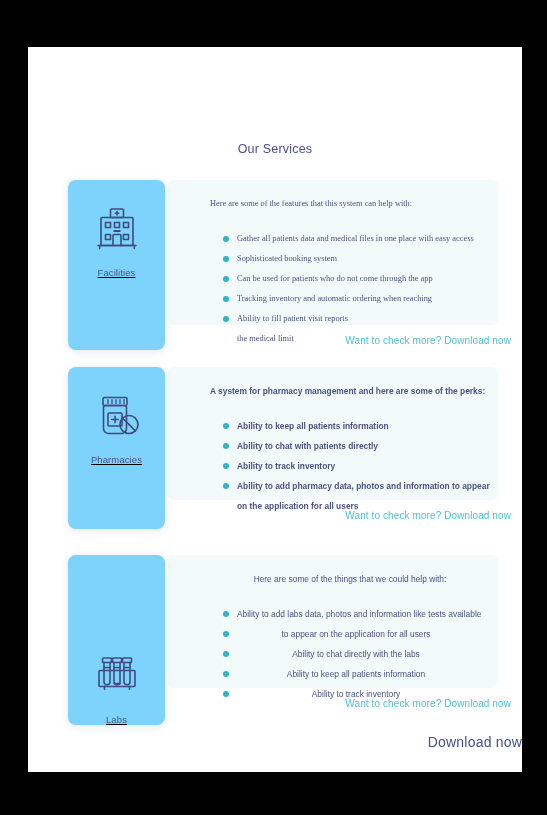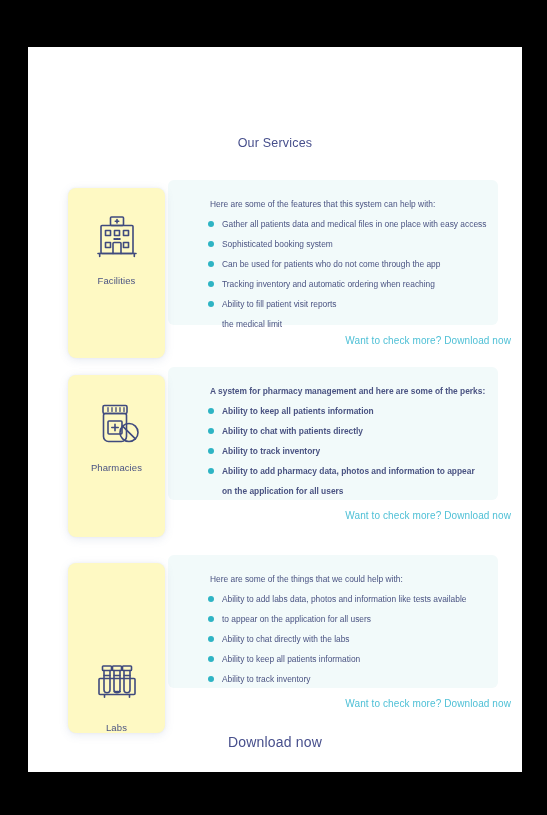--- a/index.html
+++ b/index.html
@@ -17,21 +17,21 @@
     position: absolute;
     left: 28px;
     top: 47px;
     width: 494px;
     height: 725px;
     background: #ffffff;
     overflow: hidden;
   }
   .page-title {
     position: absolute;
-    top: 89px;
+    top: 95px;
     left: 0;
     width: 494px;
     text-align: center;
     font-size: 12.5px;
     color: #474f8c;
     letter-spacing: 0.2px;
   }
   .service-block {
     position: absolute;
     left: 0;
@@ -42,38 +42,39 @@
   .block-3 { top: 508px; }
 
   .mint-panel {
     position: absolute;
     left: 140px;
     top: 0;
     width: 330px;
     background: #f2fafa;
     border-radius: 6px;
   }
-  .mp-1 { height: 145px; }
+  .mp-1 { height: 145px; font-family: Liberation Serif, serif; }
   .mp-2 { height: 133px; font-weight: bold; }
-  .mp-3 { height: 133px; }
+  .mp-3 { height: 133px; text-align: center; }
 
   .icon-card {
     position: absolute;
     left: 40px;
-    top: 8px;
+    top: 0;
     width: 97px;
-    background: #fef9c3;
+    background: #7dd3fc;
     border-radius: 8px;
     box-shadow: 0 2px 10px rgba(90,110,160,0.14), 0 0 2px rgba(90,110,160,0.10);
     display: flex;
     flex-direction: column;
     align-items: center;
     justify-content: flex-start;
     padding-top: 24px;
     box-sizing: border-box;
+    text-decoration: underline;
   }
   .ic-1 { height: 170px; }
   .ic-2 { height: 162px; }
   .ic-3 { height: 170px; justify-content: flex-end; }
 
   .icon-wrap {
     width: 52px;
     height: 52px;
     display: block;
   }
@@ -93,21 +94,21 @@
   }
   .intro-line {
     font-size: 8.4px;
     color: #4a5382;
     line-height: 20px;
     padding-left: 2px;
     white-space: nowrap;
   }
   .bullet-list {
     list-style: none;
-    margin: 0;
+    margin: 15px;
     padding: 0;
   }
   .bullet-item {
     position: relative;
     font-size: 8.4px;
     color: #4a5382;
     line-height: 20px;
     padding-left: 14px;
     white-space: nowrap;
   }
@@ -131,21 +132,21 @@
   }
   .cta-1 { top: 155px; }
   .cta-2 { top: 143px; }
   .cta-3 { top: 143px; }
 
   .footer-cta {
     position: absolute;
     left: 0;
     bottom: 22px;
     width: 494px;
-    text-align: center;
+    text-align: right;
     font-size: 14px;
     color: #474f8c;
     letter-spacing: 0.2px;
   }
 </style>
 </head>
 <body>
 
 <div class="page">
 

